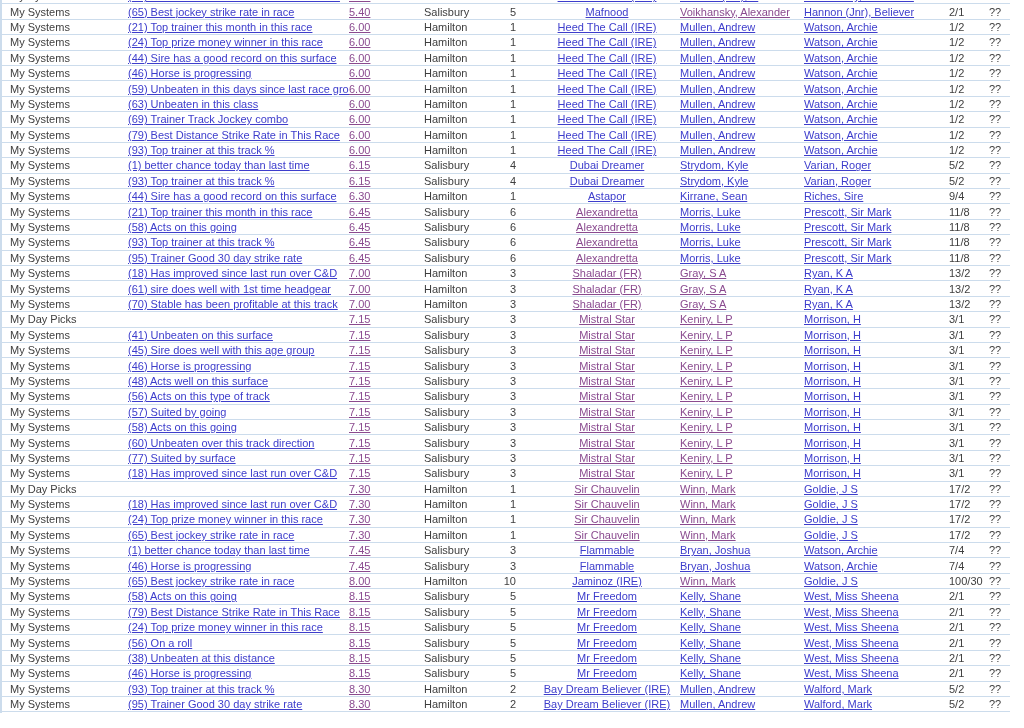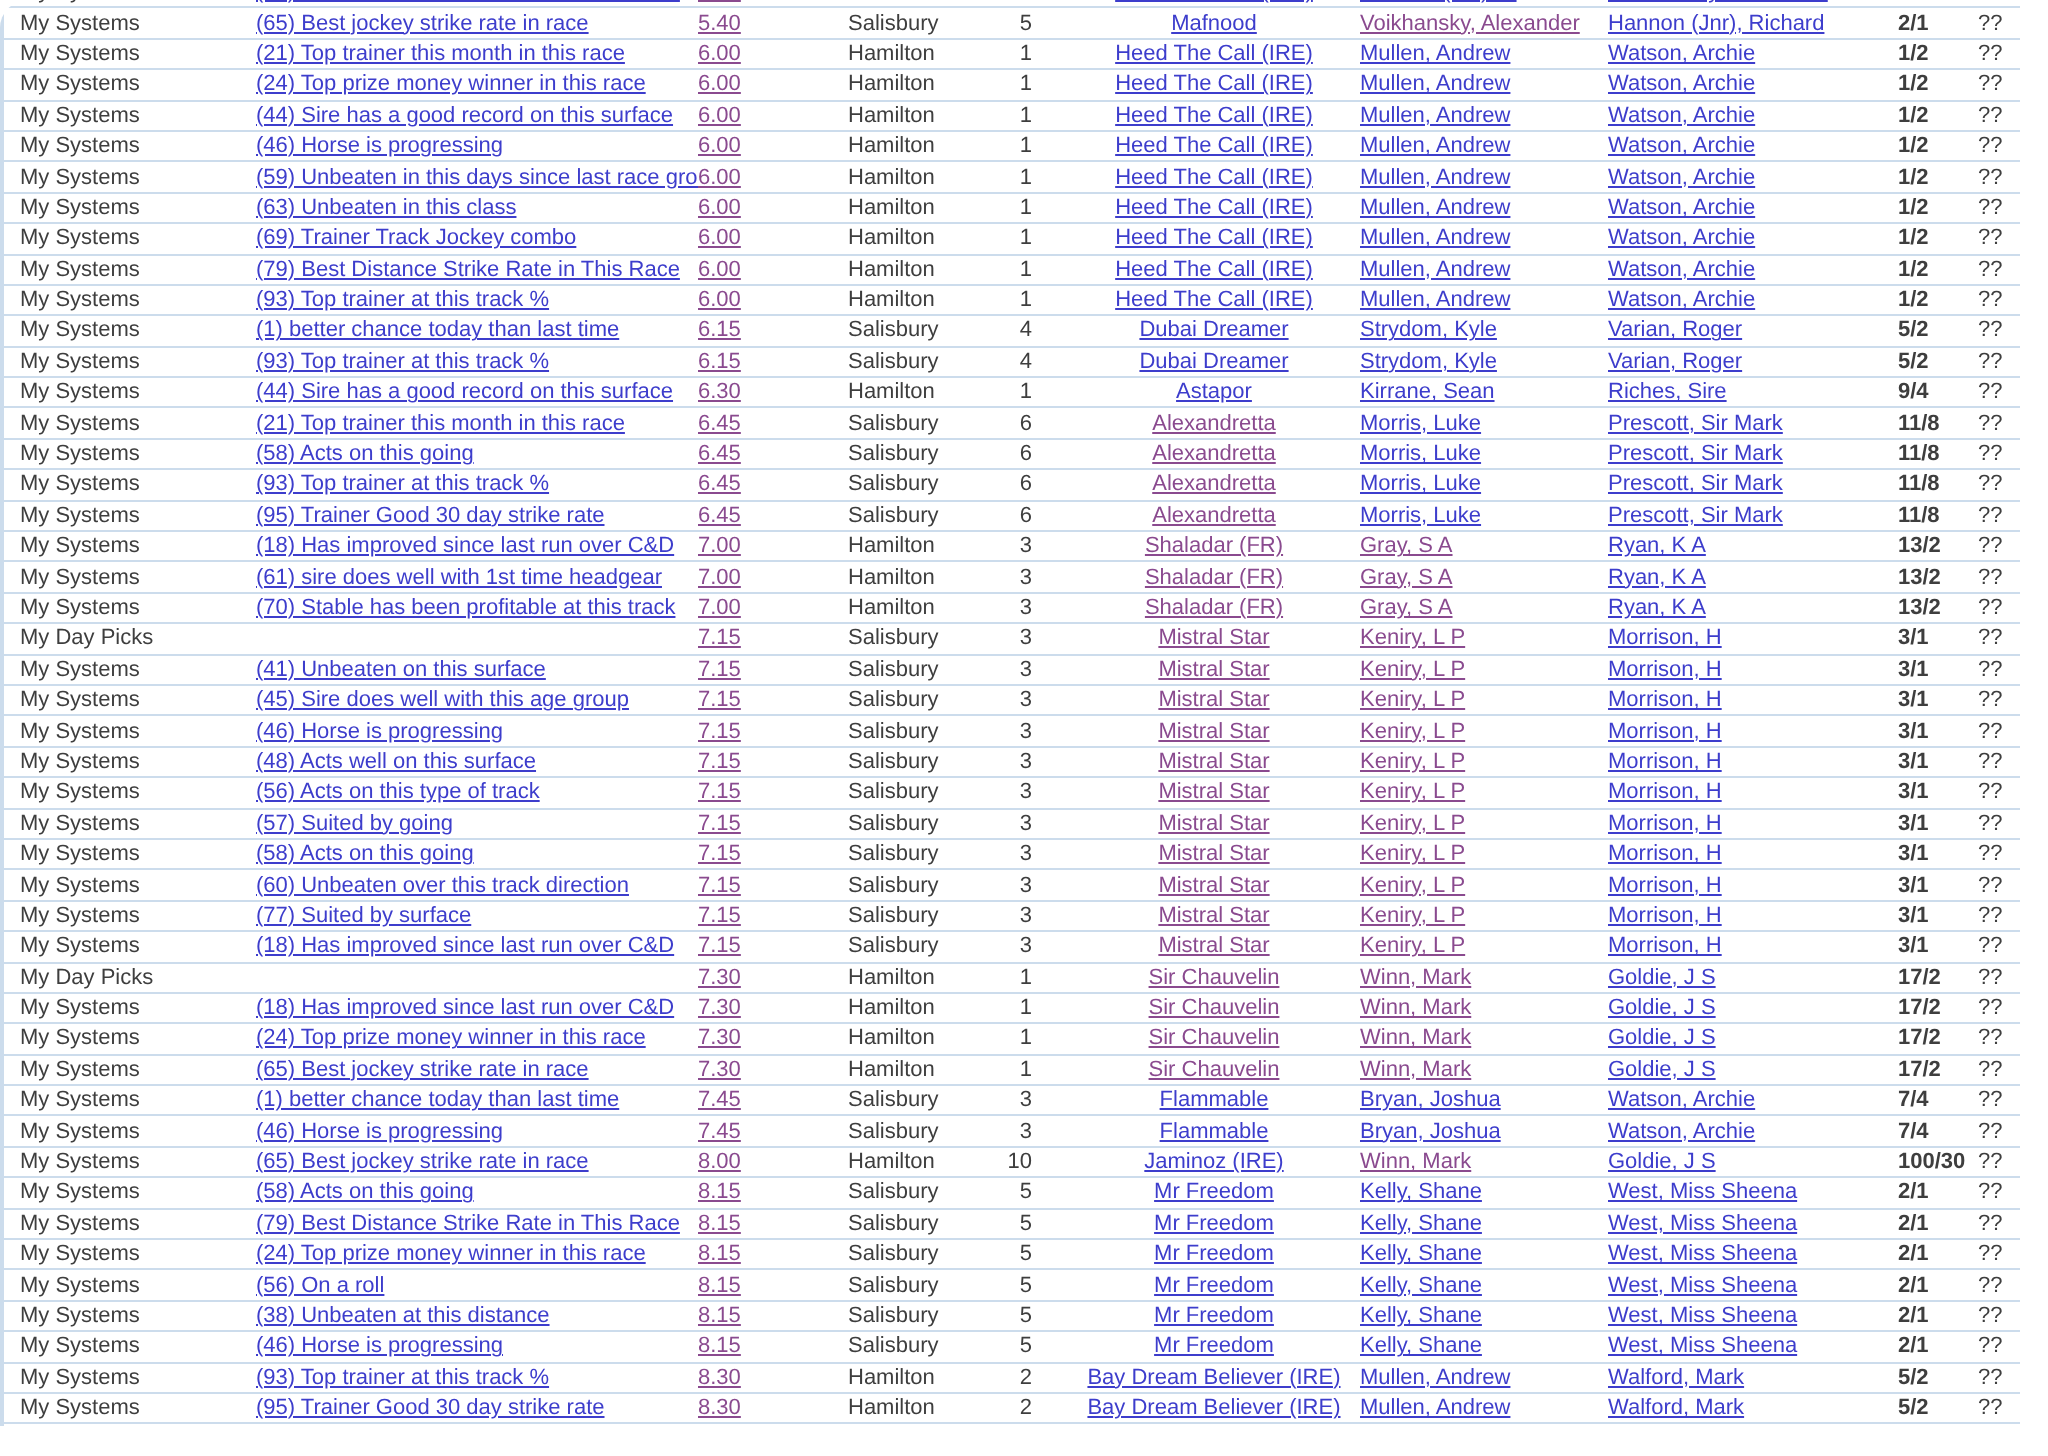--- a/index.html
+++ b/index.html
@@ -4,41 +4,41 @@
 <style>
   html,body { margin:0; padding:0; background:#ffffff; }
   :root{
     --link:#3d3dcc;
     --visited:#8a4a8f;
     --text:#3e3e3e;
     --sep:#ccdcec;
   }
   .viewport{
     width:1024px; height:728px; overflow:hidden; position:relative;
-    font-family:"Liberation Sans", sans-serif; background:#fff;border-radius:14px;
+    font-family:"Liberation Sans", sans-serif; background:#fff;
   }
   .table-wrap{
     position:absolute; top:0; left:0;
     border-left:2px solid var(--sep);
     overflow:hidden; height:713px; width:1014px;
   }
   table.grid{
     border-collapse:collapse; table-layout:fixed; width:1008px;
     margin-top:-11px;
   }
   td{
     font-size:11px; line-height:14px; height:14.4px;
     white-space:nowrap; overflow:hidden;
     border-bottom:1px solid var(--sep);
     padding:0; color:var(--text); vertical-align:middle;
   }
   td.group{ padding-left:8px; }
   td.num{ text-align:right; padding-right:10px; }
   td.horse{ padding-left:8px;text-align:center; }
-  td.odds{ padding-left:7px;font-weight:bold; }
+  td.odds{ padding-left:7px; }
   a.lnk{ color:var(--link); text-decoration:underline; cursor:pointer; }
   a.lnk.visited{ color:var(--visited); }
 </style>
 </head>
 <body>
 
 <div class="viewport">
   <div class="table-wrap">
     <table class="grid">
       <colgroup>
@@ -67,21 +67,21 @@
             <td class="result">??</td>
           </tr>
           <tr>
             <td class="group">My Systems</td>
             <td class="desc"><a class="lnk">(65) Best jockey strike rate in race</a></td>
             <td class="time"><a class="lnk visited">5.40</a></td>
             <td class="course">Salisbury</td>
             <td class="num">5</td>
             <td class="horse"><a class="lnk">Mafnood</a></td>
             <td class="jockey"><a class="lnk visited">Voikhansky, Alexander</a></td>
-            <td class="trainer"><a class="lnk">Hannon (Jnr), Richard</a></td>
+            <td class="trainer"><a class="lnk">Hannon (Jnr), Believer</a></td>
             <td class="odds">2/1</td>
             <td class="result">??</td>
           </tr>
           <tr>
             <td class="group">My Systems</td>
             <td class="desc"><a class="lnk">(21) Top trainer this month in this race</a></td>
             <td class="time"><a class="lnk visited">6.00</a></td>
             <td class="course">Hamilton</td>
             <td class="num">1</td>
             <td class="horse"><a class="lnk">Heed The Call (IRE)</a></td>

